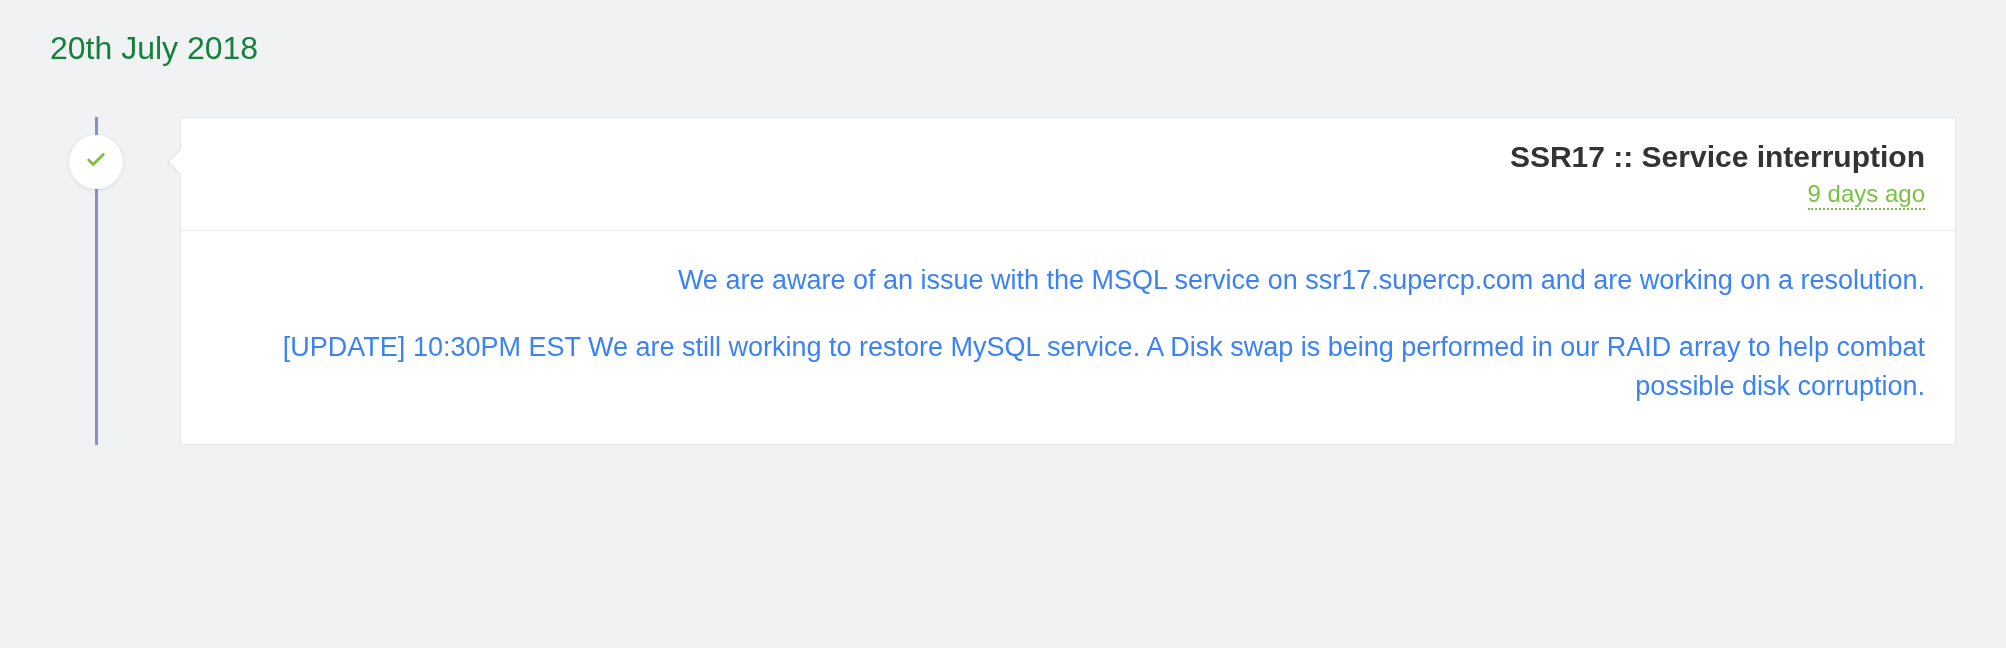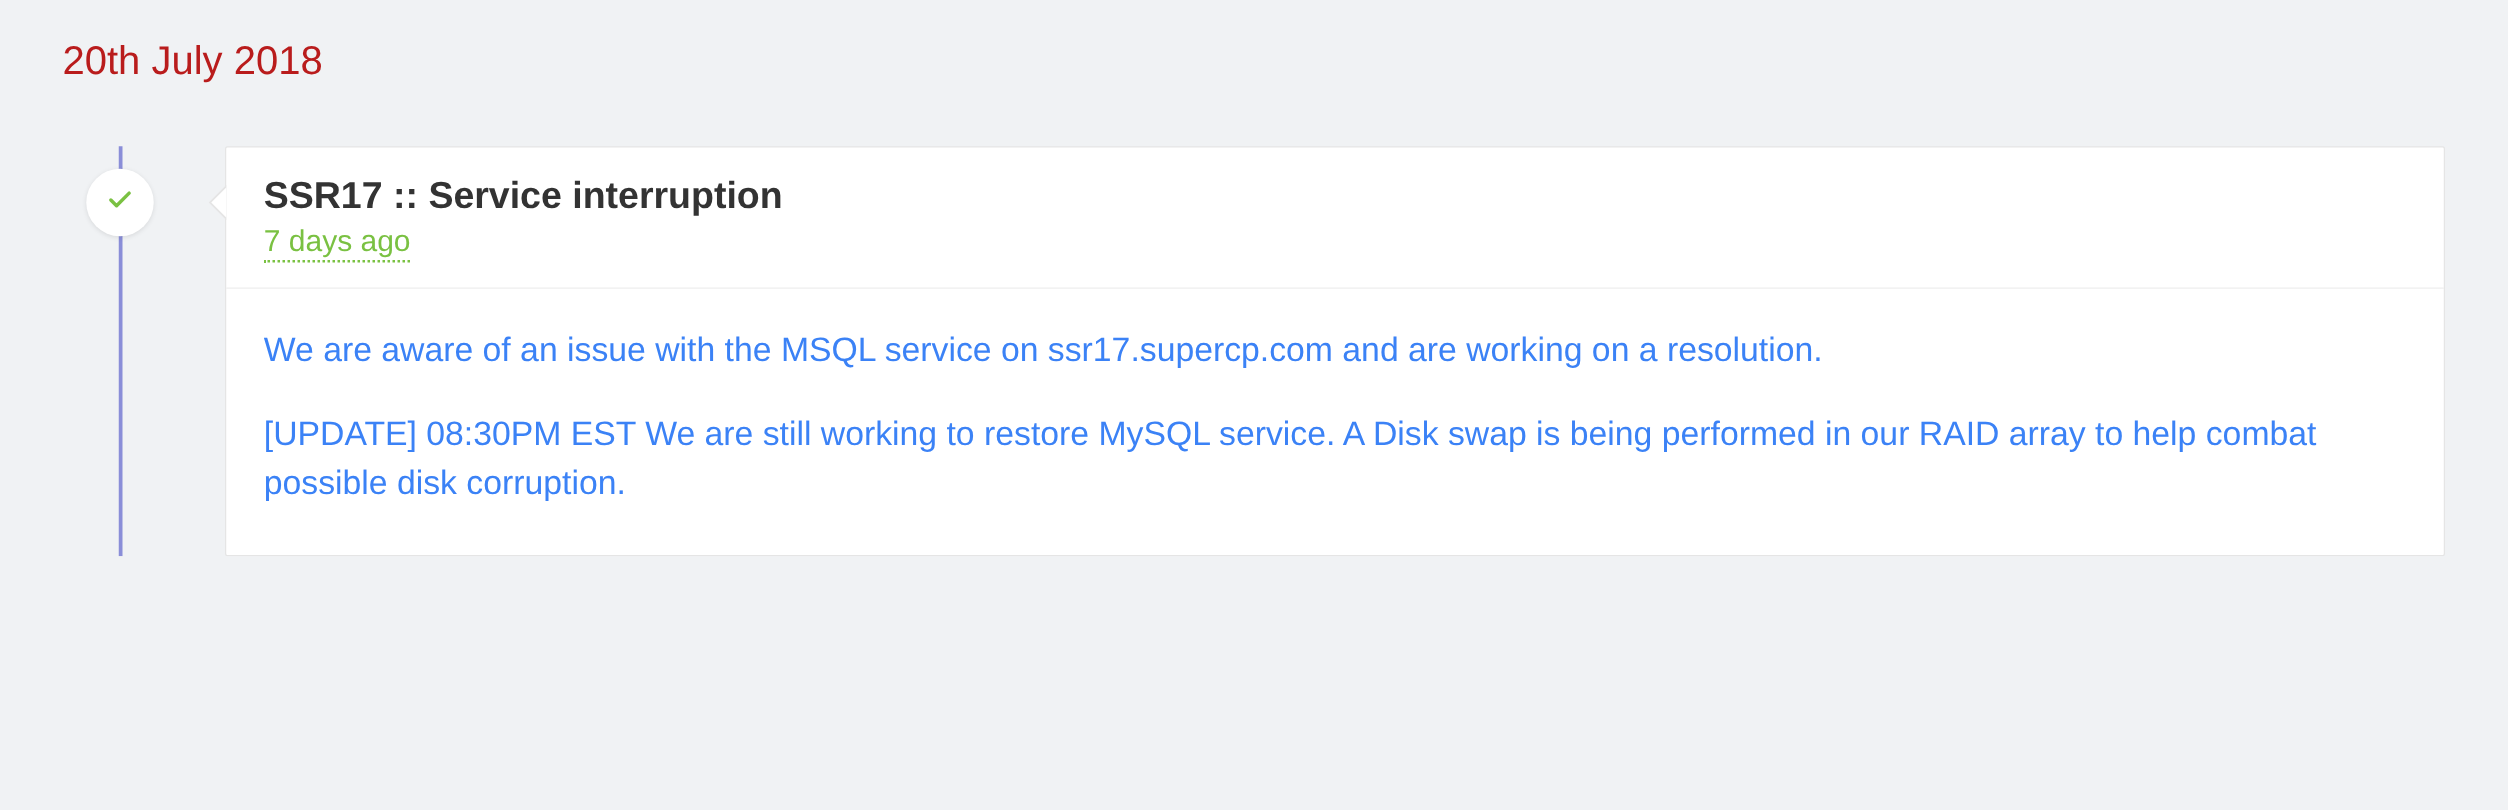--- a/index.html
+++ b/index.html
@@ -9,26 +9,27 @@
   color: #333;
   padding: 0;
   width: 2006px;
 }
 .container {
   padding: 30px 50px 0 50px;
 }
 .date-heading {
   font-size: 32px;
   font-weight: 400;
-  color: #b91c1c;
+  color: #15803d;
   margin-bottom: 50px;
 }
 .timeline-wrapper {
   position: relative;
   padding-left: 130px;
+  text-align: right;
 }
 .timeline-line {
   position: absolute;
   left: 45px;
   top: 0;
   bottom: 0;
   width: 3px;
   background: #8a8ed8;
 }
 .timeline-marker {
@@ -117,21 +118,21 @@
       <span>
         <svg viewBox="0 0 24 24" fill="none" stroke="#7ac142" stroke-width="3" stroke-linecap="round" stroke-linejoin="round">
           <polyline points="20 6 9 17 4 12"></polyline>
         </svg>
       </span>
     </div>
 
     <div class="incident-card">
       <div class="incident-header">
         <div class="incident-title">SSR17 :: Service interruption</div>
-        <a class="incident-time">7 days ago</a>
+        <a class="incident-time">9 days ago</a>
       </div>
       <div class="incident-body">
         <p>We are aware of an issue with the MSQL service on ssr17.supercp.com and are working on a resolution.</p>
-        <p>[UPDATE] 08:30PM EST We are still working to restore MySQL service. A Disk swap is being performed in our RAID array to help combat possible disk corruption.</p>
+        <p>[UPDATE] 10:30PM EST We are still working to restore MySQL service. A Disk swap is being performed in our RAID array to help combat possible disk corruption.</p>
       </div>
     </div>
   </div>
 </div>
 
 </body></html>

